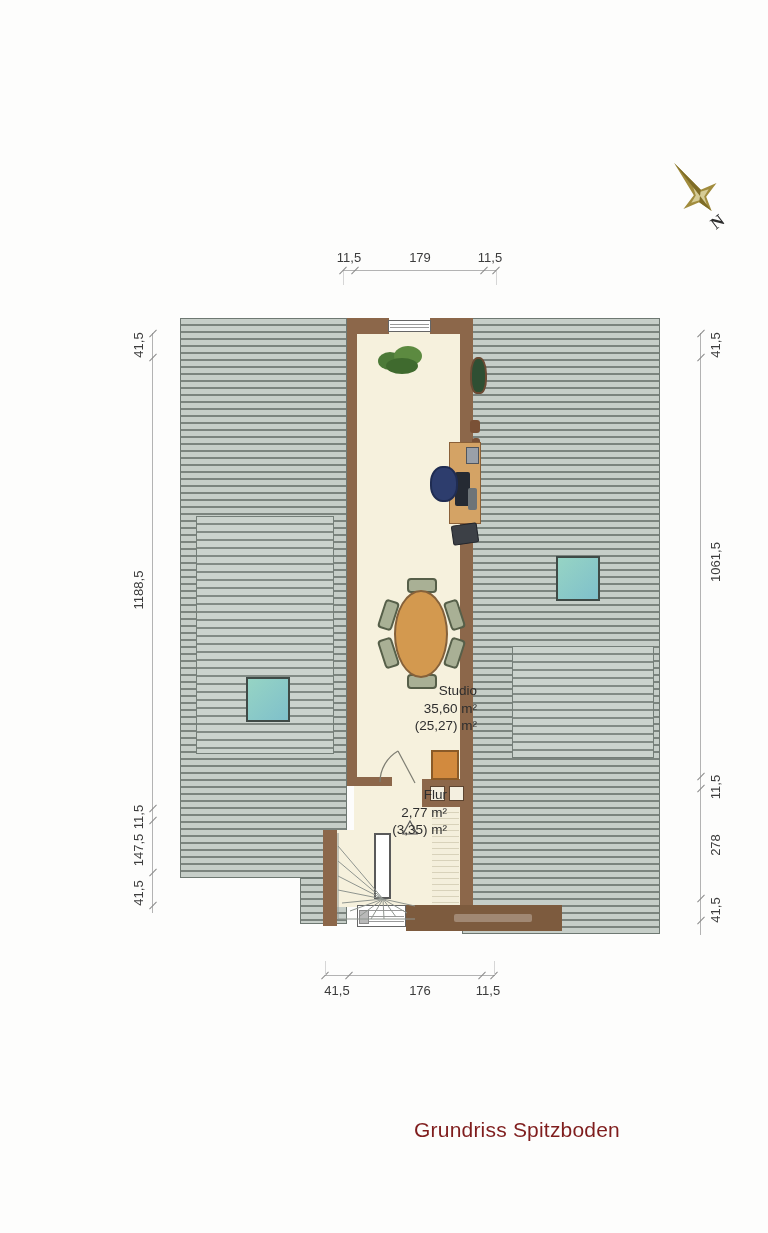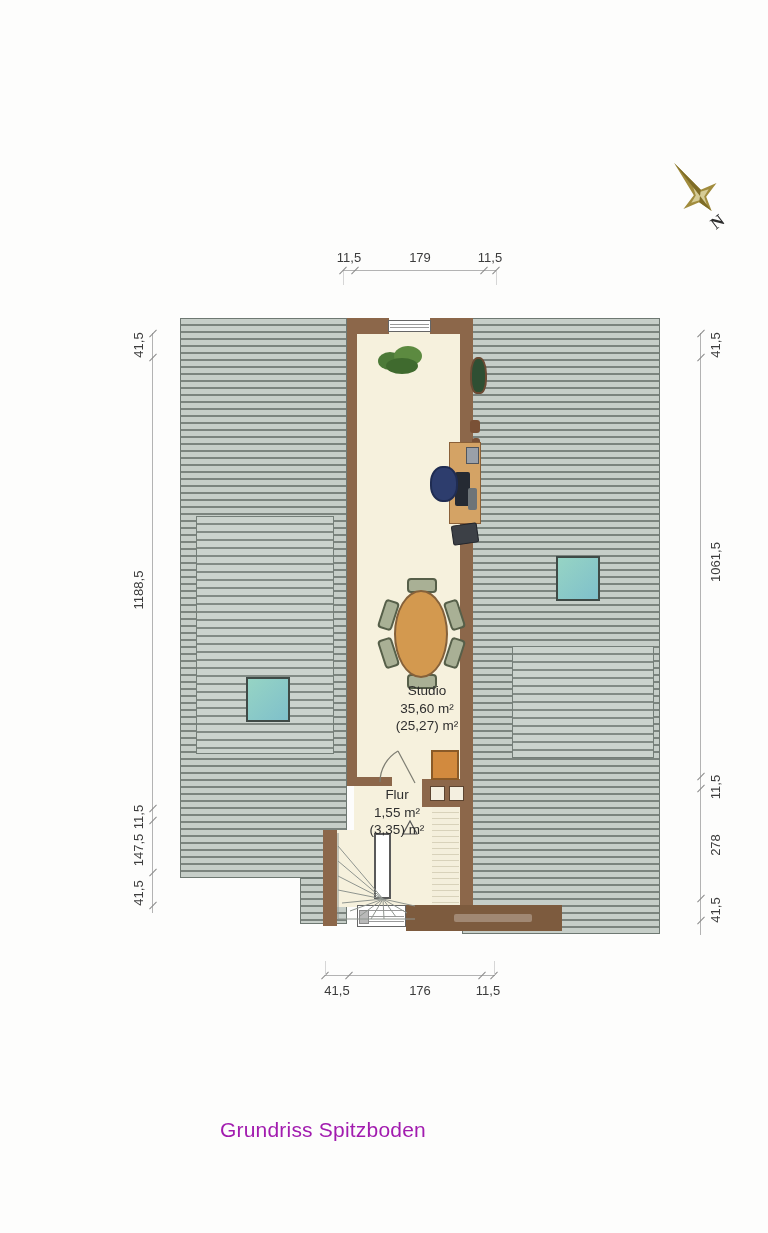--- a/index.html
+++ b/index.html
@@ -18,22 +18,22 @@
   .window{background:#ffffff;border:1px solid #666;box-sizing:border-box;display:flex;flex-direction:column;justify-content:space-evenly;}
   .window i{display:block;height:1px;background:#9a9a9a;margin:0 1px;}
   
   .dimline{background:#b3b3b3;}
   .tick{width:10px;height:1px;background:#8a8a8a;transform:rotate(-45deg);}
   .dim{font-size:13px;color:#3c3c3c;white-space:nowrap;}
   .dim.h{width:60px;text-align:center;margin-left:-30px;}
   .dim.v{width:70px;text-align:center;transform:translate(-50%,-50%) rotate(-90deg);}
   .stub{background:#d6d6d6;}
   
-  .room-label{font-size:13.5px;line-height:1.3;color:#2e2e2e;text-align:center;}
-  .title{font-size:21px;color:#a21caf;text-align:left;letter-spacing:.2px;}
+  .room-label{font-size:13.5px;line-height:1.3;color:#2e2e2e;text-align:right;}
+  .title{font-size:21px;color:#7f1d1d;text-align:right;letter-spacing:.2px;}
   
   .chair{background:#a9b095;border:2px solid #565f49;border-radius:4px;box-sizing:border-box;}
   svg{position:absolute;left:0;top:0;pointer-events:none;}
 </style>
 </head>
 <body>
 
 <div class="canvas">
 
   <div class="abs roof" style="left:180px;top:318px;width:167px;height:560px;"></div>
@@ -140,21 +140,21 @@
     </text>
   </svg>
 
   <div class="abs room-label" style="left:377px;top:682px;width:100px;">
     <div>Studio</div>
     <div>35,60 m²</div>
     <div>(25,27) m²</div>
   </div>
   <div class="abs room-label" style="left:347px;top:786px;width:100px;">
     <div>Flur</div>
-    <div>1,55 m²</div>
+    <div>2,77 m²</div>
     <div>(3,35) m²</div>
   </div>
 
   <div class="abs dimline" style="left:343px;top:270px;width:153px;height:1px;"></div>
   <div class="abs tick" style="left:338px;top:270px;"></div>
   <div class="abs tick" style="left:350px;top:270px;"></div>
   <div class="abs tick" style="left:479px;top:270px;"></div>
   <div class="abs tick" style="left:491px;top:270px;"></div>
   <div class="abs stub" style="left:343px;top:271px;width:1px;height:14px;"></div>
   <div class="abs stub" style="left:496px;top:271px;width:1px;height:14px;"></div>

